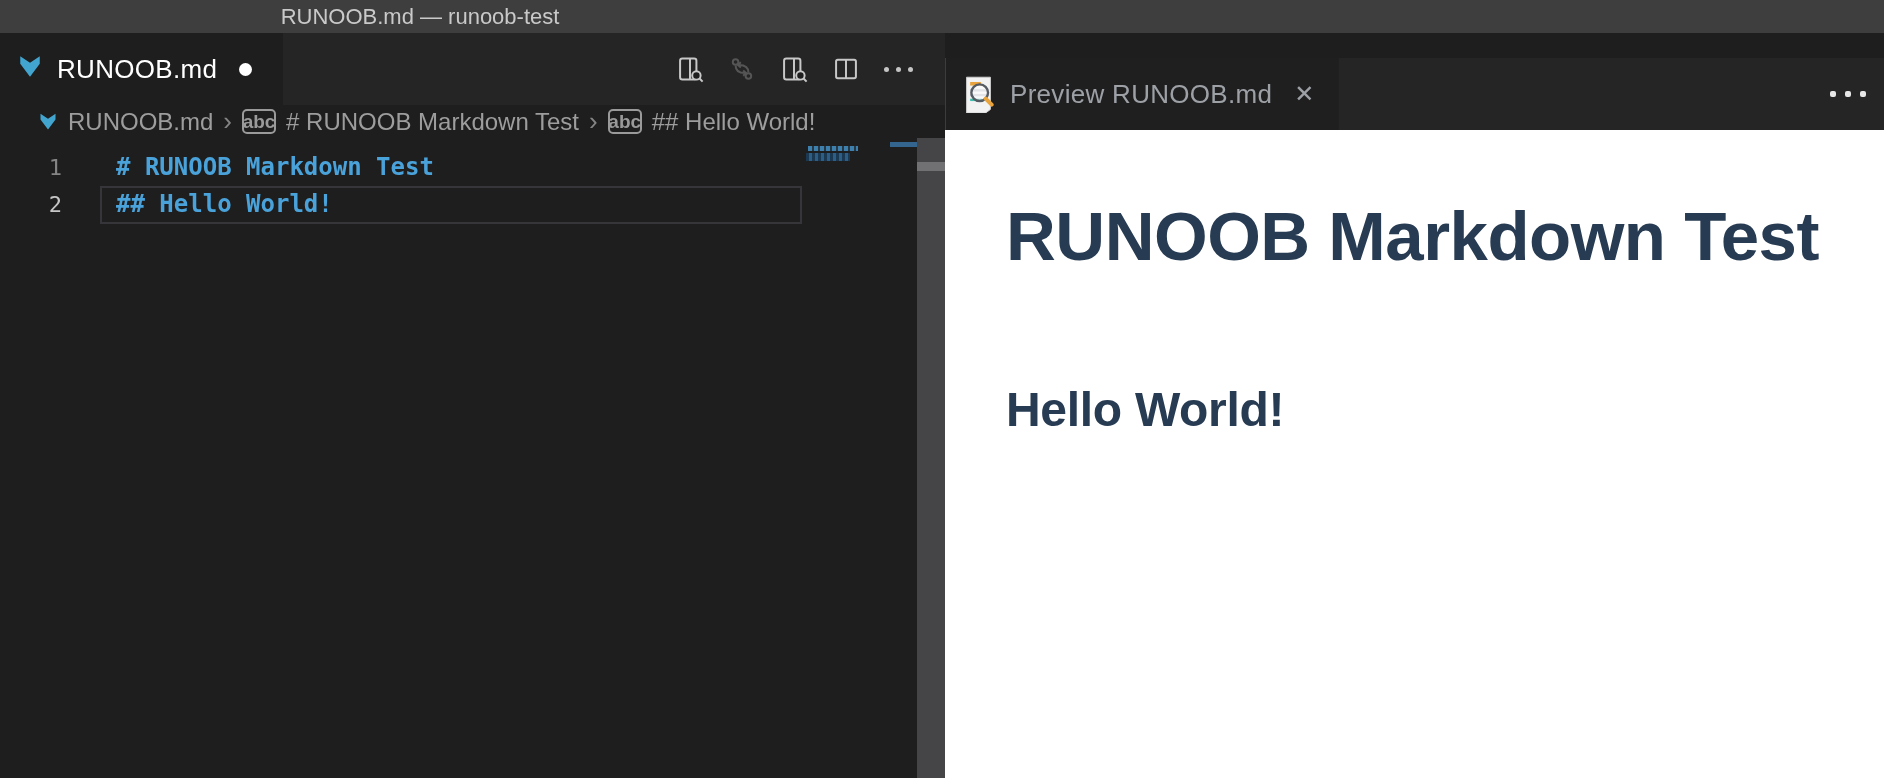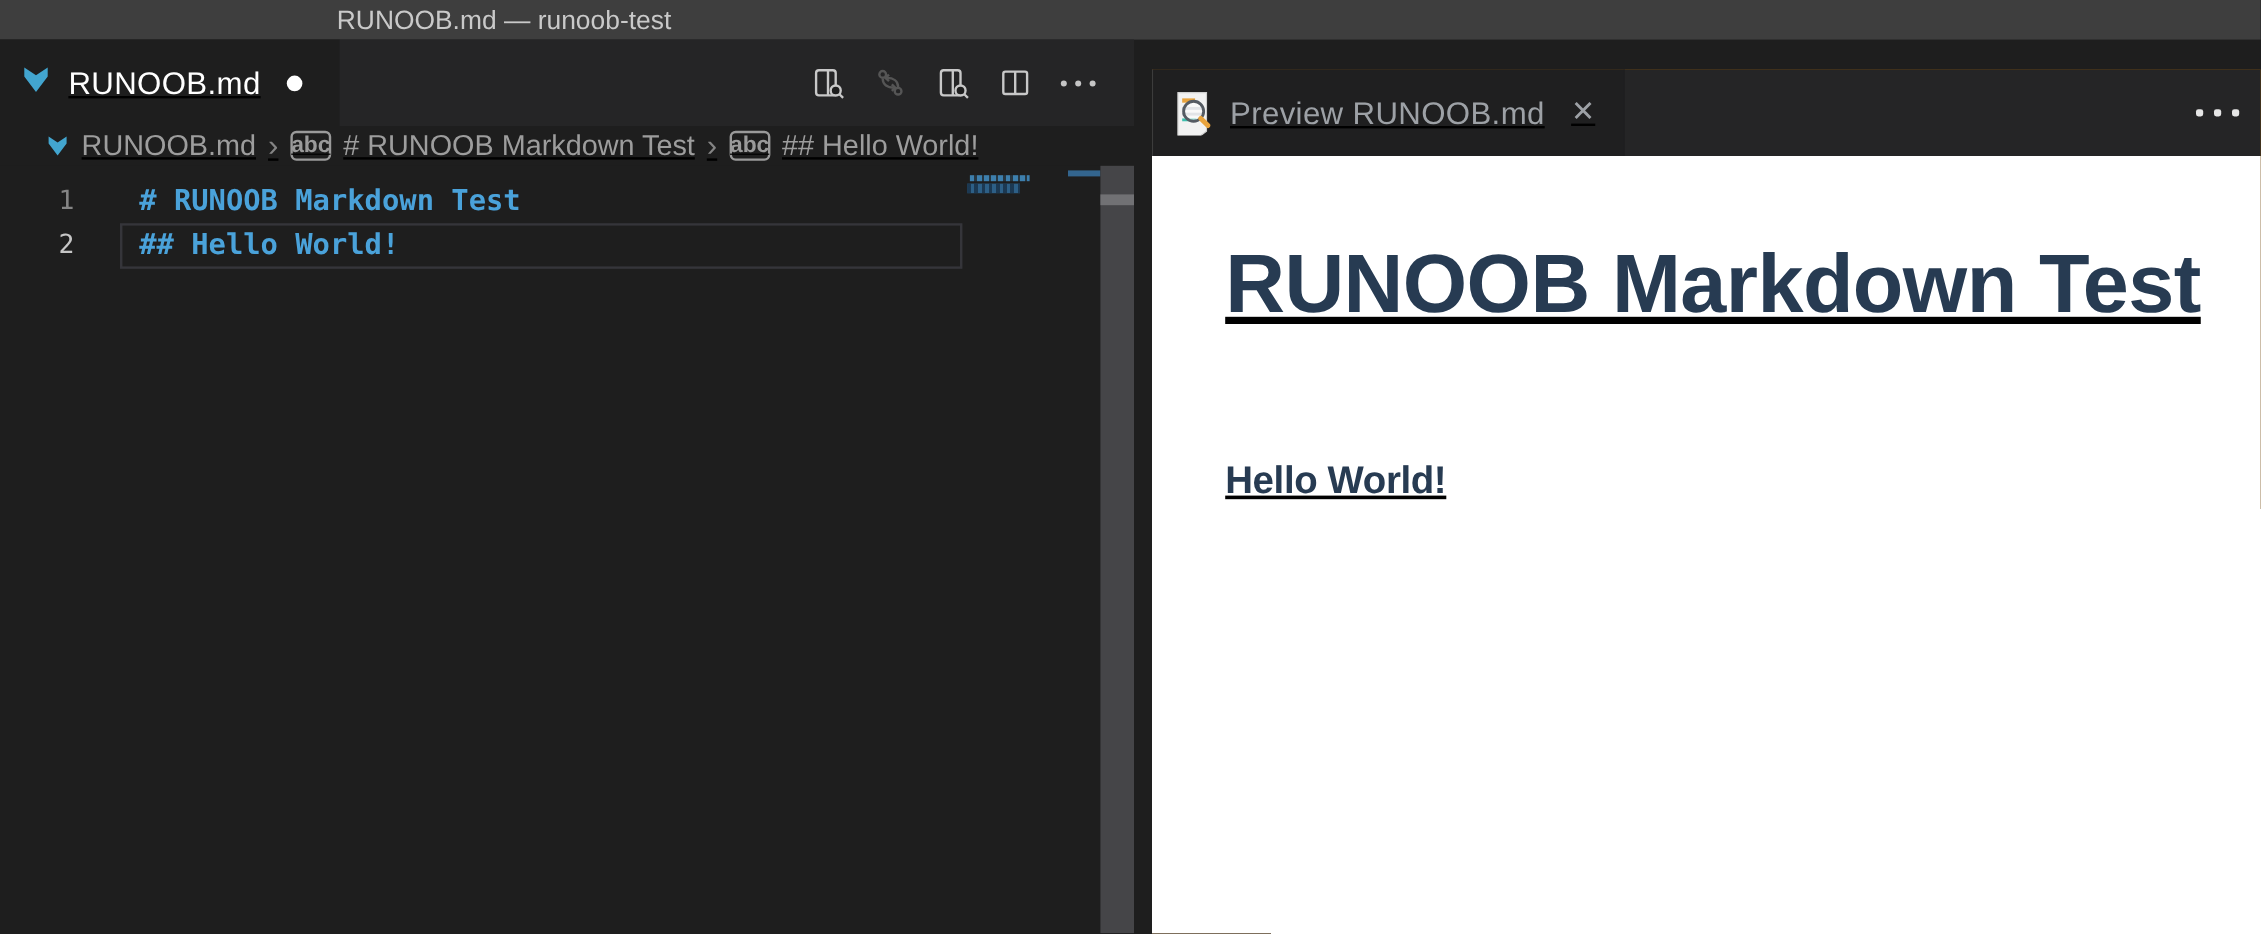--- a/index.html
+++ b/index.html
@@ -1,28 +1,28 @@
 <!DOCTYPE html>
 <html><head>
 <meta charset="utf-8">
 <style>
   * { box-sizing: border-box; margin: 0; padding: 0; }
   html, body { width: 1884px; height: 778px; overflow: hidden; background: #1e1e1e; }
   body { font-family: "Liberation Sans", sans-serif; }
 
-  .window { position: relative; width: 1884px; height: 592px; text-decoration: underline; }
+  .window { position: relative; width: 1884px; height: 592px; }
 
   
   .titlebar { position: relative; height: 33px; background: #3e3e3e; }
   .titlebar .title-text {
     position: absolute; left: 420px; top: 0; transform: translateX(-50%);
     line-height: 33px; font-size: 22px; color: #c9c9c9; white-space: nowrap; font-weight: 500;
   }
 
-  .main { display: flex; height: 745px; gap: 15px; }
+  .main { display: flex; height: 745px; }
 
   
   .editor-group { width: 945px; background: #1e1e1e; display: flex; flex-direction: column; }
 
   .tabbar { height: 72px; background: #252526; position: relative; display: flex; }
   .tab-active {
     width: 283px; height: 72px; background: #1e1e1e;
     display: flex; align-items: center; padding-left: 17px; cursor: pointer;
   }
   .tab-active .tab-label { font-size: 26px; color: #ffffff; margin-left: 14px; letter-spacing: 0.3px; }
@@ -95,21 +95,21 @@
   .pmore { position: absolute; right: 18px; top: 0; height: 72px; display: flex; align-items: center; cursor: pointer; }
   .pmore .pm-dots { display: flex; gap: 9px; }
   .pmore i { width: 6px; height: 6px; border-radius: 2px; background: #e6e6e6; }
 
   .pbody { flex: 1; background: #ffffff; padding: 66px 40px 0 61px; }
   .pbody h1 {
     font-size: 69px; font-weight: bold; color: #273b52; letter-spacing: -0.5px;
     line-height: 1.2; margin: 0;
   }
   .pbody h2 {
-    font-size: 32px; font-weight: bold; color: #273b52; letter-spacing: -0.3px;
+    font-size: 48px; font-weight: bold; color: #273b52; letter-spacing: -0.3px;
     margin: 102px 0 0 0; line-height: 1.2;
   }
 </style>
 </head>
 <body>
 
 <div class="window">
 
   <div class="titlebar">
     <span class="title-text">RUNOOB.md — runoob-test</span>

